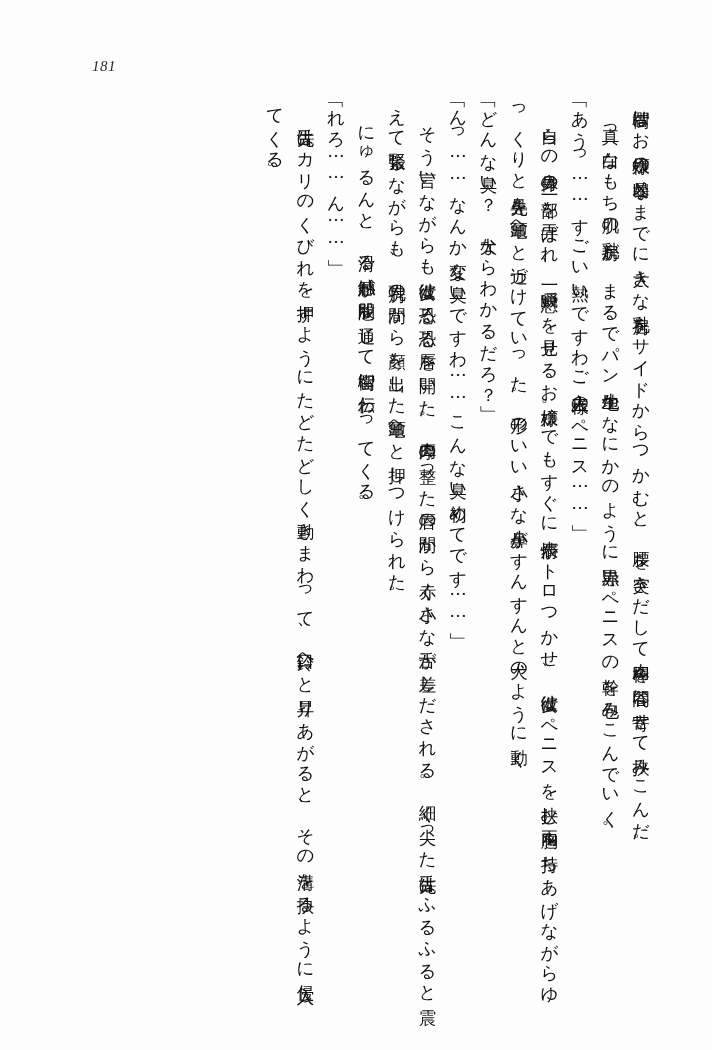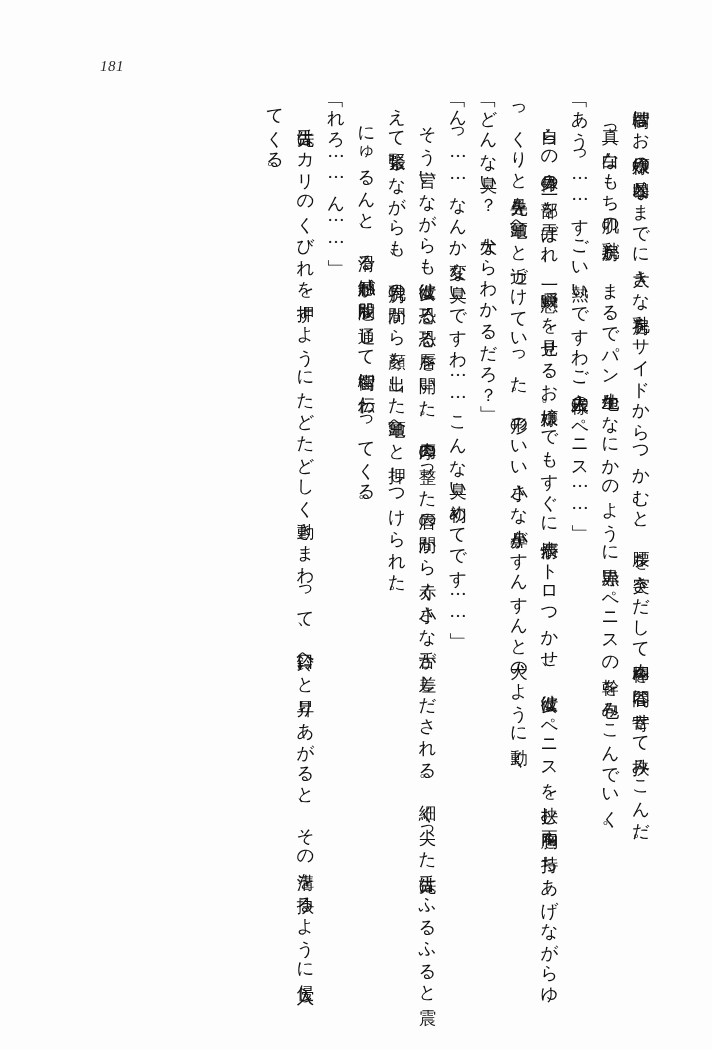--- a/index.html
+++ b/index.html
@@ -17,21 +17,21 @@
   #page {
     position: relative;
     width: 712px;
     height: 1050px;
     background: #fdfdfd;
     box-sizing: border-box;
   }
   #page-number {
     position: absolute;
     top: 58px;
-    left: 100px;
+    left: 92px;
     font-size: 15px;
     font-family: "Liberation Serif", "DejaVu Serif", serif;
     font-style: italic;
     color: #2a2a2a;
     letter-spacing: 0.5px;
   }
   
   #text-block {
     position: absolute;
     top: 96px;

